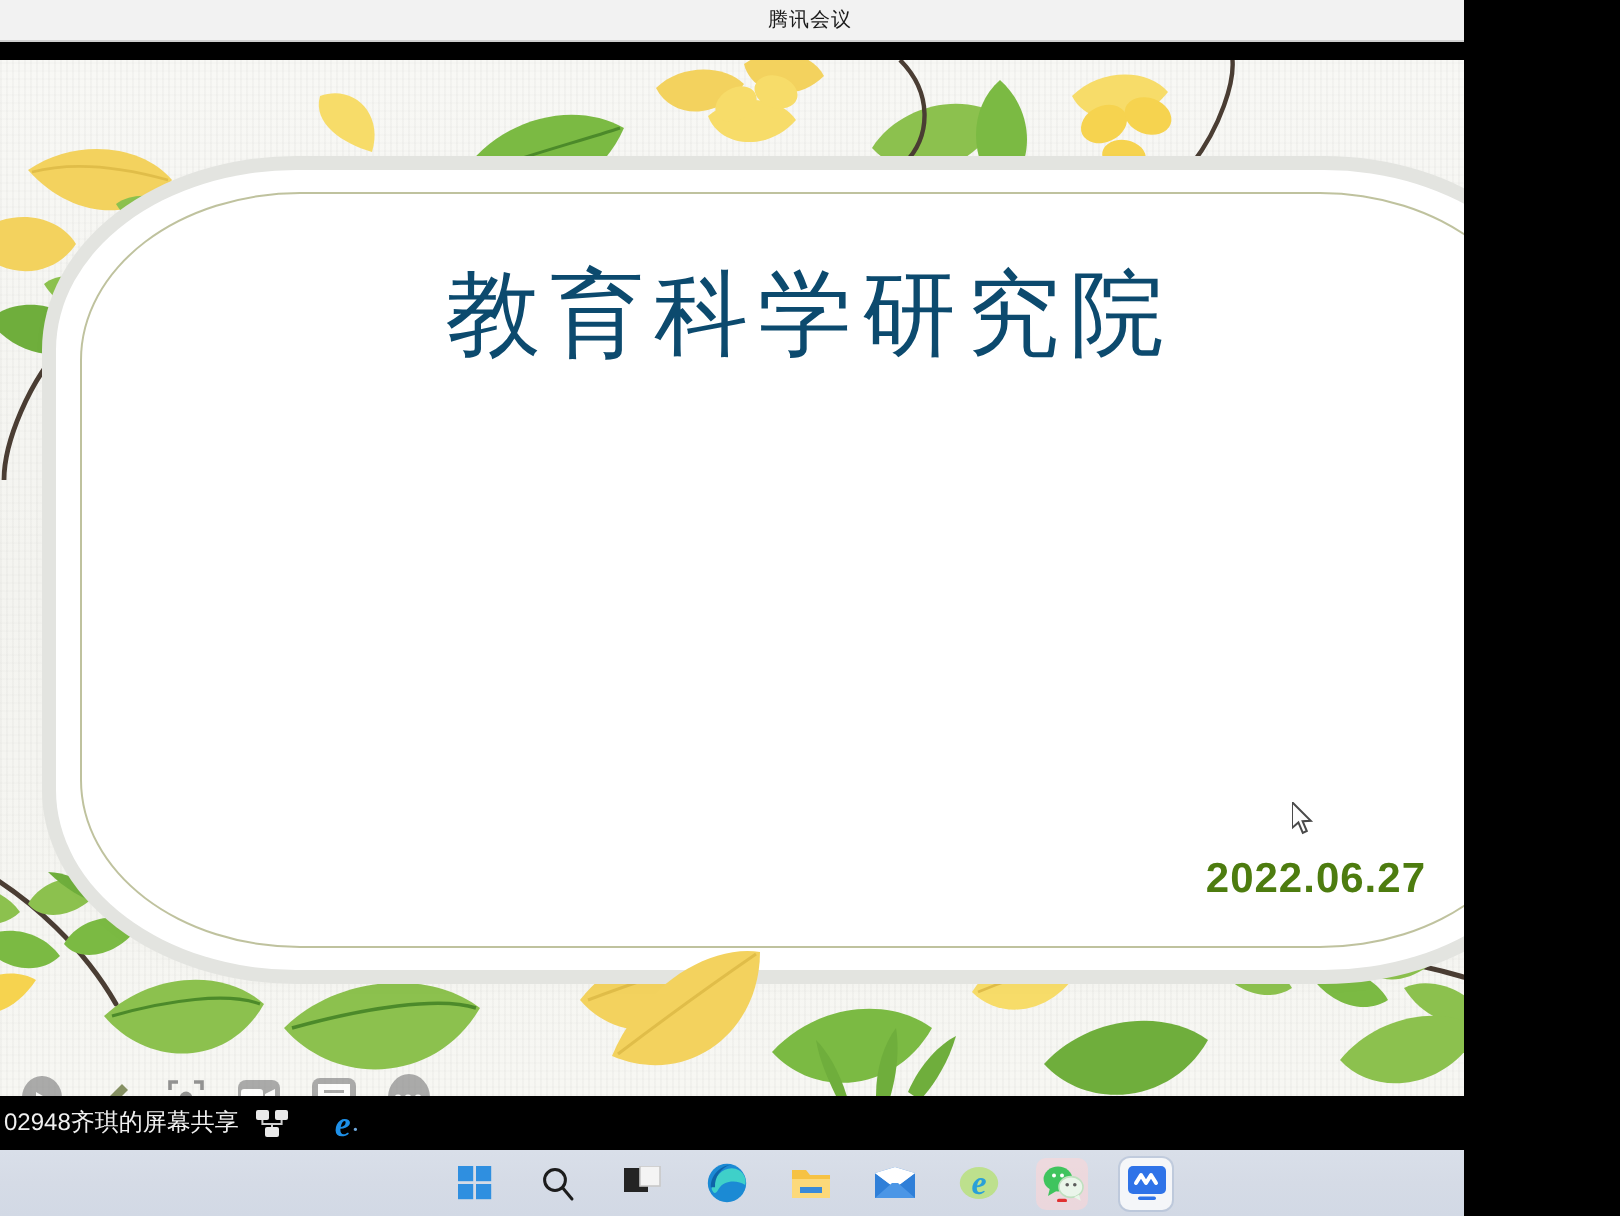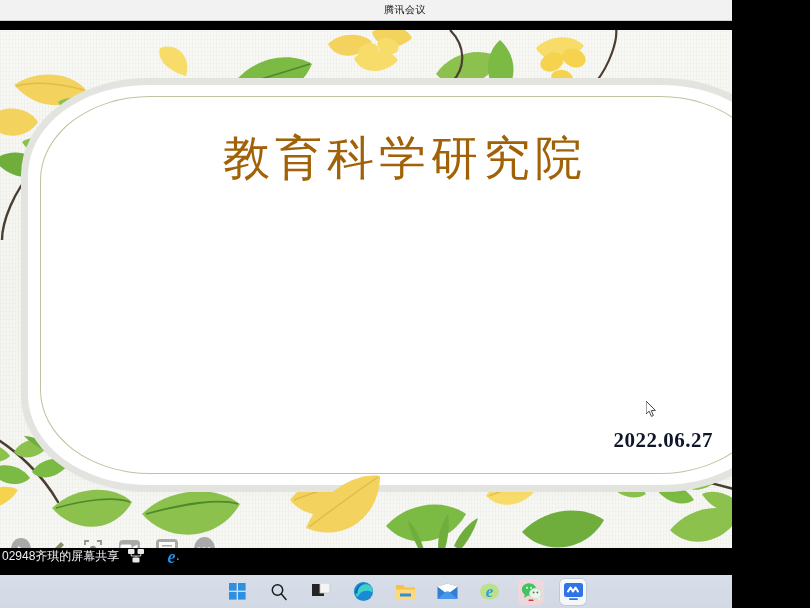--- a/index.html
+++ b/index.html
@@ -38,27 +38,27 @@
   .frame-line{
     position:absolute; left:40px; top:66px; width:730px; height:378px;
     border-radius:110px/84px; border:1.3px solid #a9ad7e;
     opacity:.75; pointer-events:none;
   }
 
   
   .slide-title{
     position:absolute; left:0; right:0; top:96px; text-align:center;
     font-family:"Liberation Serif","DejaVu Serif",serif;
-    font-size:47px; letter-spacing:5px; color:#a16207; line-height:1.38;
+    font-size:47px; letter-spacing:5px; color:#0c4a6e; line-height:1.38;
     text-shadow:0 1px 0 rgba(255,255,255,.6);
   }
   .slide-title .ln2{ display:block; }
   .slide-date{
     position:absolute; right:97px; top:398px;
-    font-size:21px; font-weight:bold; color:#0f172a; letter-spacing:.5px;font-family:Liberation Serif, serif;
+    font-size:21px; font-weight:bold; color:#4d7c0f; letter-spacing:.5px;
   }
 
   
   .deco{ position:absolute; pointer-events:none; }
 
   
   #slidebar{
     position:absolute; left:5px; top:500px; height:38px; width:210px;
     display:flex; align-items:center; gap:16px; padding-left:6px;
   }
@@ -66,21 +66,21 @@
     width:22px; height:22px; display:flex; align-items:center; justify-content:center;
     color:#fff; opacity:.72;
   }
   .sb-circle{ border-radius:50%; background:#8d8d8d; }
   .sb-sq{ border-radius:4px; background:#8d8d8d; }
   .sb-plain{ background:transparent; }
 
   
   #sharebar{
     position:absolute; left:0; top:548px; width:810px; height:27px; background:#000;
-    display:flex; align-items:flex-start; gap:8px; padding-left:2px;
+    display:flex; align-items:center; gap:8px; padding-left:2px;
   }
   #sharebar .label{ font-size:12px; color:#f0f0f0; letter-spacing:0; white-space:nowrap; }
   .share-ic{ width:18px; height:16px; position:relative; }
   .ie-ic{ font-family:"Liberation Serif",serif; font-style:italic; font-weight:bold;
           font-size:18px; color:#1e90e8; margin-left:14px; line-height:1; }
   .ie-dot{ color:#6fa8dc; font-size:10px; margin-left:1px; }
 
   
   #taskbar{
     position:absolute; left:0; top:575px; width:810px; height:33px;

